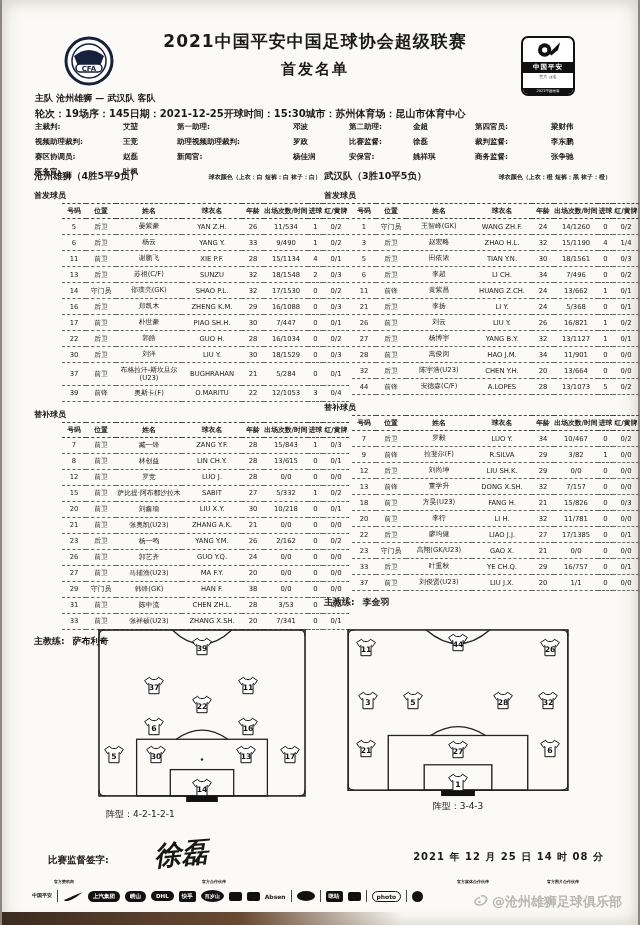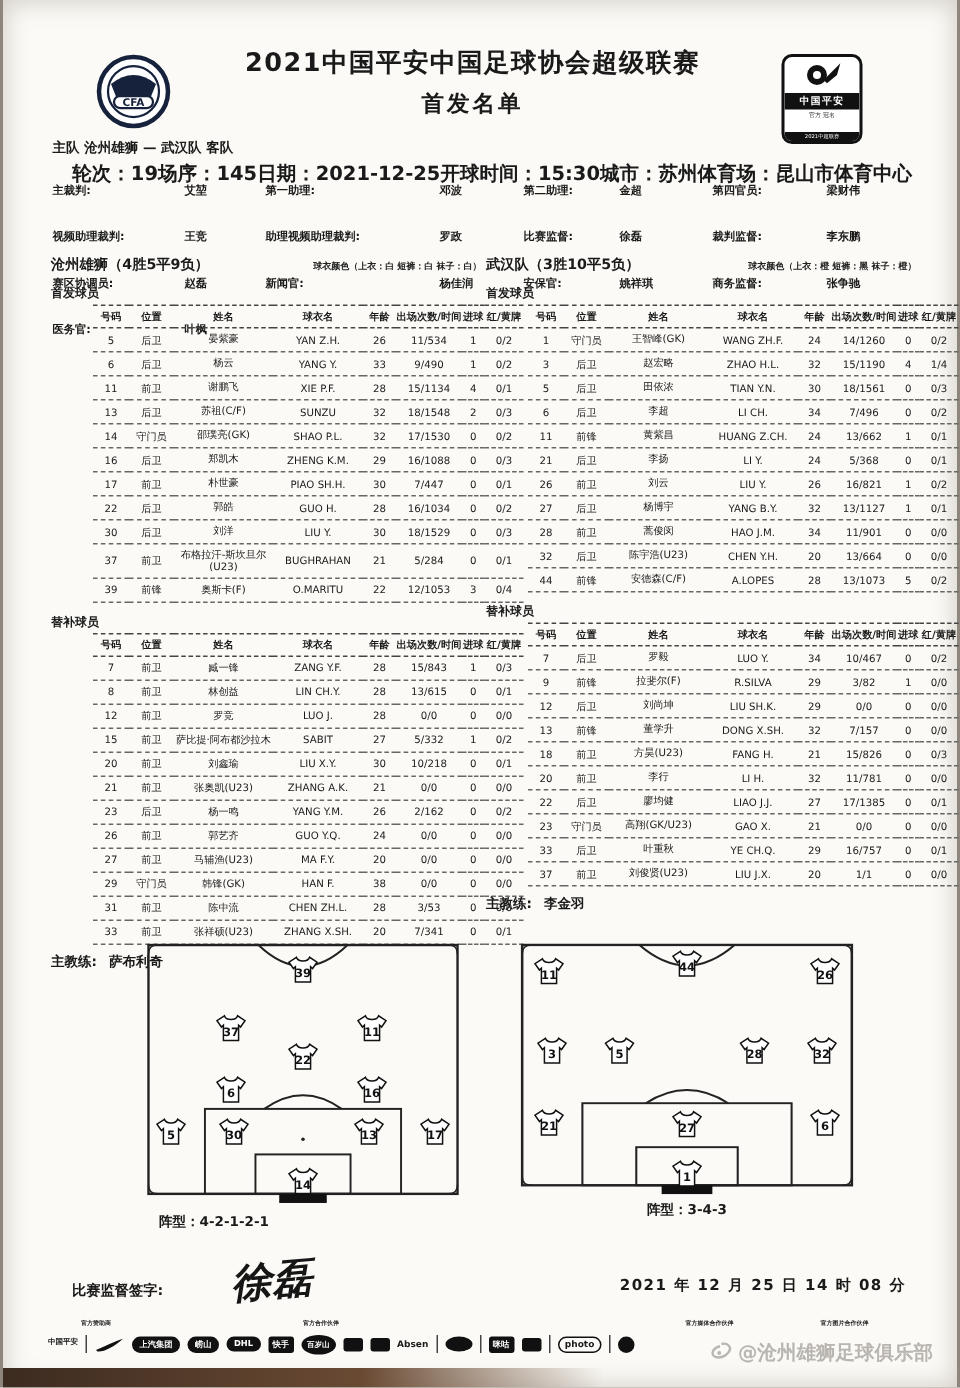--- a/index.html
+++ b/index.html
@@ -9,22 +9,22 @@
   .cfa{position:absolute;left:62px;top:36px;width:50px;height:50px;}
   .title{position:absolute;left:120px;right:130px;top:30px;text-align:center;font-size:17px;font-weight:bold;letter-spacing:1px;}
   .subtitle{position:absolute;left:120px;right:130px;top:60px;text-align:center;font-size:15px;font-weight:bold;letter-spacing:2px;}
   .badge{position:absolute;left:519px;top:36px;width:50px;height:56px;border:2px solid #111;border-radius:7px;background:#fff;overflow:hidden;}
   .badge .bicon{height:24px;display:flex;align-items:center;justify-content:center;}
   .badge .bname{background:#111;color:#fff;font-size:6.5px;font-weight:bold;text-align:center;padding:1px 0;letter-spacing:1px;}
   .badge .bsub{font-size:4px;text-align:center;color:#333;padding-top:1px;}
   .badge .bbar{position:absolute;left:0;right:0;bottom:0;height:6px;background:#111;color:#fff;font-size:3.5px;text-align:center;line-height:6px;}
   
   .teamsline{position:absolute;left:33px;top:92px;font-size:9px;font-weight:bold;}
-  .line1{position:absolute;left:33px;right:30px;top:107px;display:flex;justify-content:flex-end;font-size:13px;font-weight:bold;}
-  .officials{position:absolute;left:33px;right:30px;top:122px;display:grid;grid-template-columns:88px 54px 116px 56px 64px 62px 76px 58px;row-gap:21px;font-size:7.5px;font-weight:bold;}
+  .line1{position:absolute;left:33px;right:30px;top:107px;display:flex;justify-content:flex-start;font-size:10px;font-weight:bold;}
+  .officials{position:absolute;left:33px;right:30px;top:122px;display:grid;grid-template-columns:88px 54px 116px 56px 64px 62px 76px 58px;row-gap:5px;font-size:7.5px;font-weight:bold;}
   .officials span{white-space:nowrap;}
   
   .teamcol{position:absolute;top:170px;width:287px;}
   .teamcol.home{left:32px;}
   .teamcol.away{left:322px;}
   .teamhead{display:flex;justify-content:space-between;align-items:baseline;}
   .tname{font-size:9.5px;font-weight:bold;white-space:nowrap;}
   .tkit{font-size:6px;font-weight:bold;white-space:nowrap;color:#222;}
   .secttl{font-size:8px;font-weight:bold;margin:7px 0 2px 0;}
   table.roster{width:100%;border-collapse:collapse;table-layout:fixed;margin-left:28px;}
@@ -33,21 +33,21 @@
   table.roster td:nth-child(3){white-space:normal;line-height:1.25;}
   col.c1{width:24px}col.c2{width:30px}col.c3{width:66px}col.c4{width:60px}col.c5{width:22px}col.c6{width:44px}col.c7{width:15px}col.c8{width:26px}
   .coach{font-size:9px;font-weight:bold;margin-top:5px;}
   .coach .cv{margin-left:8px;}
   
   .pitch{position:absolute;}
   .pitch.home{left:95px;top:628px;width:210px;height:176px;}
   .pitch.away{left:344px;top:628px;width:224px;height:170px;}
   .pitch svg.field{position:absolute;left:0;top:0;width:100%;height:100%;}
   .jersey{position:absolute;width:22px;height:22px;margin-left:-11px;margin-top:-11px;}
-  .formcap{position:absolute;font-size:9px;font-weight:bold;}
+  .formcap{position:absolute;font-size:9px;font-weight:normal;}
   .formcap.home{left:104px;top:808px;width:210px;text-align:left;}
   .formcap.away{left:344px;top:800px;width:224px;text-align:center;}
   
   .signlabel{position:absolute;left:46px;top:854px;font-size:9.5px;font-weight:bold;}
   .signature{position:absolute;left:152px;top:836px;font-size:27px;font-weight:bold;font-style:italic;font-family:"DejaVu Serif","Liberation Serif",serif;transform:rotate(-5deg);color:#161616;}
   .datetime{position:absolute;right:34px;top:850px;font-size:10px;font-weight:bold;letter-spacing:1px;}
   
   .sponsorlabels span{position:absolute;top:879px;font-size:4px;color:#222;font-weight:bold;}
   .sponsors{position:absolute;left:30px;right:26px;top:886px;height:20px;display:flex;align-items:center;gap:5px;}
   .sponsors .sep{width:1px;height:12px;background:#444;}

